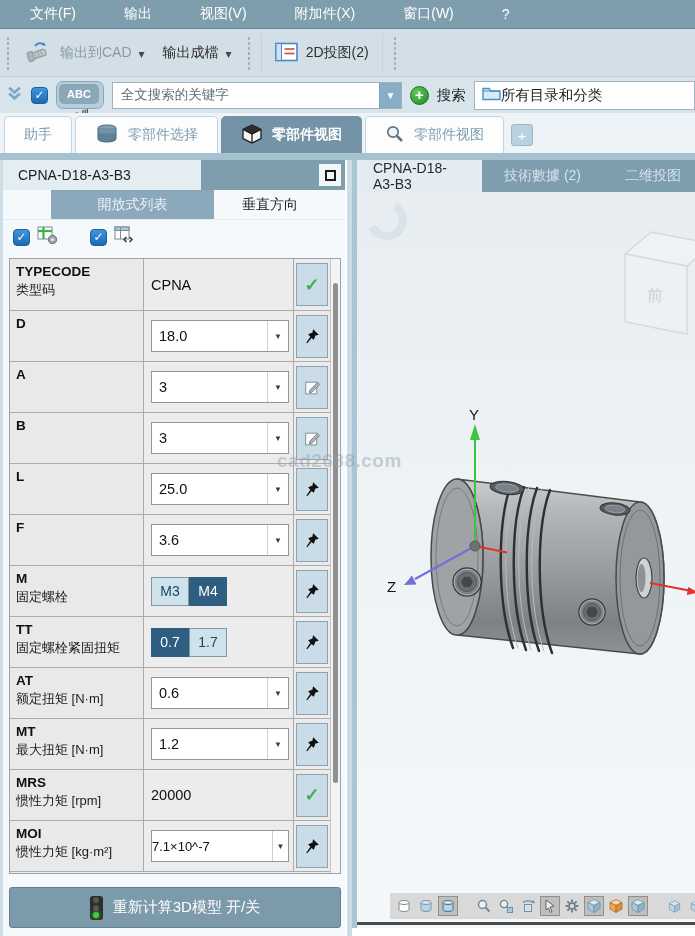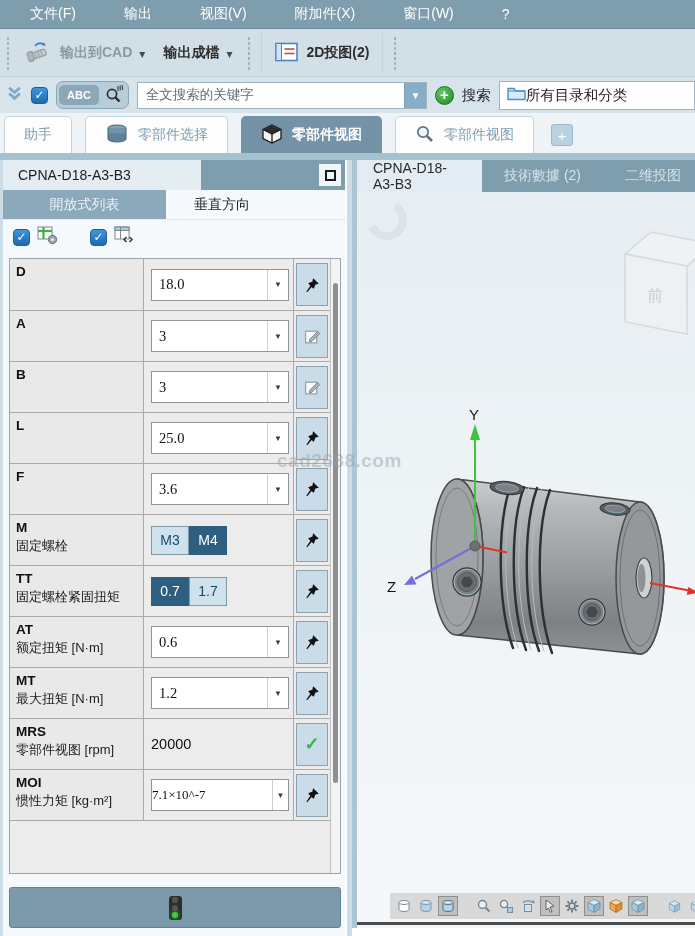--- a/index.html
+++ b/index.html
@@ -9,53 +9,53 @@
 
   
   .menubar{position:absolute;left:0;top:0;width:695px;height:29px;background:#7e9dad;
            border-bottom:1px solid #648painvalid} 
   .menubar{border-bottom:1px solid #64889b;display:flex;align-items:center;padding:0 10px;gap:28px;
            color:#fff;font-size:14px;}
   .menu-item{cursor:default;white-space:nowrap;margin-left:20px;}
 
   
   .toolbar{position:absolute;left:0;top:30px;width:695px;height:47px;background:#d2dfe7;
-           border-bottom:1px solid #bccfda;display:flex;align-items:center;font-weight:bold;}
+           border-bottom:1px solid #bccfda;display:flex;align-items:center;}
   .grip{width:4px;height:34px;margin:0 6px;
         background-image:radial-gradient(#9db4c0 1px,transparent 1.3px);background-size:4px 5px;}
   .tool-btn{display:flex;align-items:center;gap:7px;padding:0 9px;height:40px;font-size:14px;color:#2e2e2e;cursor:pointer;}
   .tool-btn .lbl-gray{color:#8a9aa5;}
   .caret::after{content:"\25BE";font-size:12px;color:#3c4c56;}
   .vsep{width:1px;height:40px;background:#c2d3dd;margin:0 4px;}
 
   
   .searchrow{position:absolute;left:0;top:77px;width:695px;height:36px;background:#d8e4eb;
              display:flex;align-items:center;padding-left:6px;gap:8px;}
   .checkbox{width:17px;height:17px;border-radius:4px;border:1px solid #1a5f9e;
             background:linear-gradient(180deg,#3f95dc,#1d6ab2);position:relative;cursor:pointer;flex:0 0 auto;}
   .checkbox::after{content:"\2713";position:absolute;left:0;top:0;width:100%;height:100%;
                    display:flex;align-items:center;justify-content:center;color:#fff;font-size:12px;font-weight:bold;}
   .abc-group{height:28px;background:#b7cdd9;border:1px solid #8aa7b8;border-radius:7px;
-             display:flex;align-items:center;padding:2px 4px 2px 2px;gap:4px;cursor:pointer;}
+             display:flex;align-items:center;padding:2px 4px 2px 2px;gap:4px;cursor:pointer;flex-direction:column;}
   .abc-chip{background:#8ba8b8;color:#fff;font-size:11px;font-weight:bold;padding:4px 8px;border-radius:5px;}
   .search-input{width:290px;height:27px;background:#fff;border:1px solid #9fb3be;display:flex;align-items:stretch;cursor:text;}
   .si-text{flex:1;display:flex;align-items:center;padding-left:8px;color:#5f6f78;font-size:13.5px;overflow:hidden;white-space:nowrap;}
   .si-dd{width:22px;background:#87aec6;border-left:1px solid #7aa2bb;display:flex;align-items:center;justify-content:center;cursor:pointer;}
   .si-dd::after{content:"\25BC";color:#fff;font-size:10px;}
   .add-plus{width:19px;height:19px;border-radius:50%;border:1px solid #187518;cursor:pointer;
             background:radial-gradient(circle at 35% 30%,#63c763,#1f8a1f);position:relative;flex:0 0 auto;}
   .add-plus::after{content:"+";position:absolute;left:0;top:-1px;width:100%;height:100%;
                    display:flex;align-items:center;justify-content:center;color:#fff;font-size:15px;font-weight:bold;}
   .search-label{color:#1e1e1e;font-size:14.5px;}
   .catalog-field{flex:1;height:29px;background:#fff;border:1px solid #9fb3be;display:flex;align-items:center;
                  padding:0 7px;font-size:14.5px;color:#1e1e1e;overflow:hidden;white-space:nowrap;cursor:pointer;}
 
   
   .maintabs{position:absolute;left:0;top:113px;width:695px;height:40px;background:#edf3f6;
-            display:flex;align-items:flex-end;padding-left:4px;gap:13px;}
+            display:flex;align-items:flex-end;padding-left:4px;gap:3px;}
   .mtab{height:37px;background:#fdfdfd;border:1px solid #c2d4de;border-bottom:none;border-radius:5px 5px 0 0;
         display:flex;align-items:center;gap:9px;padding:0 19px;color:#7d9cb0;font-size:14px;cursor:pointer;white-space:nowrap;}
   .mtab.active{background:#7493a7;color:#fff;border-color:#7493a7;font-weight:bold;}
   .mtab-add{width:22px;height:22px;background:#b9d2e0;border:1px solid #9cb8c8;border-radius:3px;color:#fff;
             font-size:15px;display:flex;align-items:center;justify-content:center;margin:0 0 7px 4px;cursor:pointer;}
   .tabstrip{position:absolute;left:0;top:153px;width:695px;height:7px;background:#a6c1cf;}
 
   
   .main{position:absolute;left:0;top:160px;width:695px;height:776px;background:#cddde7;}
 
@@ -63,38 +63,38 @@
   .left-panel{position:absolute;left:3px;top:0;width:344px;height:776px;background:#f5f9fb;
               border-right:2px solid #ffffff;}
   .lp-titlebar{height:30px;display:flex;}
   .lp-titletab{width:198px;background:#e3edf2;display:flex;align-items:center;padding-left:15px;
                font-size:14px;color:#1e1e1e;}
   .lp-titlerest{flex:1;background:#7e9dad;display:flex;align-items:center;justify-content:flex-end;padding-right:4px;}
   .lp-maxbox{width:22px;height:22px;background:#f2f6f8;display:flex;align-items:center;justify-content:center;cursor:pointer;}
   .lp-max{width:11px;height:11px;border:2px solid #1a1a1a;}
   .lp-subtabs{height:30px;display:flex;border-bottom:1px solid #e2eaef;}
   .lp-subtab{display:flex;align-items:center;justify-content:center;font-size:14px;cursor:pointer;}
-  .lp-subtab.off{width:163px;background:#8ca9bb;color:#e9f2f8;}
+  .lp-subtab.off{width:163px;background:#8ca9bb;color:#e9f2f8;margin-left:48px;}
   .lp-subtab.on{width:112px;background:#f5f9fb;color:#1e1e1e;}
   .lp-checkrow{height:34px;display:flex;align-items:center;gap:7px;padding-left:10px;}
   .lp-checkrow .sp{width:18px;}
 
   .lp-table{position:absolute;left:6px;top:98px;width:332px;height:616px;border:1px solid #9aa4aa;background:#ececec;}
   .trow{display:flex;height:51px;border-bottom:1px solid #ababab;}
   .trow:first-child{height:52px;}
   .cell{height:100%;}
   .cell.clabel{width:134px;background:#e9e9e9;border-right:1px solid #ababab;
                display:flex;flex-direction:column;justify-content:flex-start;gap:1px;padding:5px 2px 0 6px;}
   .pcode{font-weight:bold;font-size:13.5px;color:#101010;line-height:1.25;}
   .pdesc{font-size:13px;color:#1c1c1c;line-height:1.25;white-space:nowrap;}
   .cell.cvalue{width:150px;background:#ececec;border-right:1px solid #ababab;
                display:flex;align-items:center;padding-left:7px;}
   .cell.caction{width:36px;background:#ececec;display:flex;align-items:center;justify-content:center;}
   .vstatic{font-size:14.5px;color:#101010;}
-  .dd{width:138px;height:32px;background:#fff;border:1px solid #8d979e;display:flex;align-items:stretch;cursor:pointer;font-family:Liberation Serif, serif;}
+  .dd{width:138px;height:32px;background:#fff;border:1px solid #8d979e;display:flex;align-items:stretch;cursor:pointer;}
   .dd-text{flex:1;display:flex;align-items:center;padding-left:7px;font-size:14.5px;color:#101010;white-space:nowrap;overflow:hidden;}
   .dd.small .dd-text{font-size:13px;padding-left:0;}
   .dd-arrow{width:21px;border-left:1px solid #cfcfcf;display:flex;align-items:center;justify-content:center;}
   .dd.small .dd-arrow{width:16px;}
   .dd-arrow::after{content:"\25BC";font-size:8px;color:#3c3c3c;}
   .tg{display:flex;}
   .tg-btn{min-width:38px;height:29px;border:1px solid #7d99a8;font-size:14px;display:flex;align-items:center;
           justify-content:center;background:#cfe2ec;color:#14496b;padding:0 7px;cursor:pointer;}
   .tg-btn.on{background:#2e5f80;color:#fff;border-color:#2e5f80;}
   .abtn{width:32px;height:43px;background:#c9dce7;border:1px solid #8ba3b0;display:flex;align-items:center;
@@ -280,20 +280,34 @@
         <span><svg width="21" height="19" viewBox="0 0 21 19">
               <rect x="1" y="1" width="14" height="12" fill="#fff" stroke="#7a8a94"></rect>
               <rect x="1" y="1" width="14" height="3.5" fill="#a9c9de" stroke="#7a8a94"></rect>
               <line x1="6.5" y1="1" x2="6.5" y2="13" stroke="#7a8a94"></line>
               <path d="M12.5 11 l-2.5 2.5 2.5 2.5 M15.5 11 l2.5 2.5 -2.5 2.5" stroke="#2e2e2e" fill="none" stroke-width="1.4"></path>
             </svg></span>
       </div>
 
       <div class="lp-table">
 
+        <div class="trow">
+          <div class="cell clabel">
+              <span class="pcode">TYPECODE</span>
+              <span class="pdesc">类型码</span>
+            </div>
+          <div class="cell cvalue">
+              <span class="vstatic">CPNA</span>
+            </div>
+          <div class="cell caction">
+              <button class="abtn">
+                <span class="chk"></span>
+              </button>
+            </div>
+        </div>
 
         <div class="trow">
           <div class="cell clabel">
               <span class="pcode">D</span>
             </div>
           <div class="cell cvalue">
               <div class="dd">
                 <span class="dd-text">18.0</span>
                 <span class="dd-arrow"></span>
               </div>
@@ -461,21 +475,21 @@
                 <svg width="16" height="16" viewBox="0 0 16 16">
                   <path d="M9.2 1.2 L14.8 6.8 C14.8 6.8 12.6 7.6 11.4 7.4 L9.8 11.8 C9.8 11.8 8.6 11 7.6 10 L3.2 15.2 L2.4 14.4 L6.4 8.8 C5.4 7.8 4.2 6.2 4.2 6.2 L8.6 4.6 C8.4 3.4 9.2 1.2 9.2 1.2 Z" fill="#111"></path>
                 </svg>
               </button>
             </div>
         </div>
 
         <div class="trow">
           <div class="cell clabel">
               <span class="pcode">MRS</span>
-              <span class="pdesc">零部件视图 [rpm]</span>
+              <span class="pdesc">惯性力矩 [rpm]</span>
             </div>
           <div class="cell cvalue">
               <span class="vstatic">20000</span>
             </div>
           <div class="cell caction">
               <button class="abtn">
                 <span class="chk"></span>
               </button>
             </div>
         </div>
@@ -504,20 +518,21 @@
           <div class="lp-thumb"></div>
         </div>
       </div>
 
       <button class="recalc">
         <span class="tlight">
           <span class="tl-dot"></span>
             <span class="tl-dot"></span>
             <span class="tl-dot green"></span>
         </span>
+        <span>重新计算3D模型 开/关</span>
       </button>
     </div>
 
     <div class="right-panel">
       <div class="rp-strip"></div>
       <div class="rp-tabs">
         <div class="rp-tab-active">CPNA-D18-A3-B3</div>
         <div class="rp-tab t2">技術數據 (2)</div>
         <div class="rp-tab t3">二维投图</div>
       </div>

